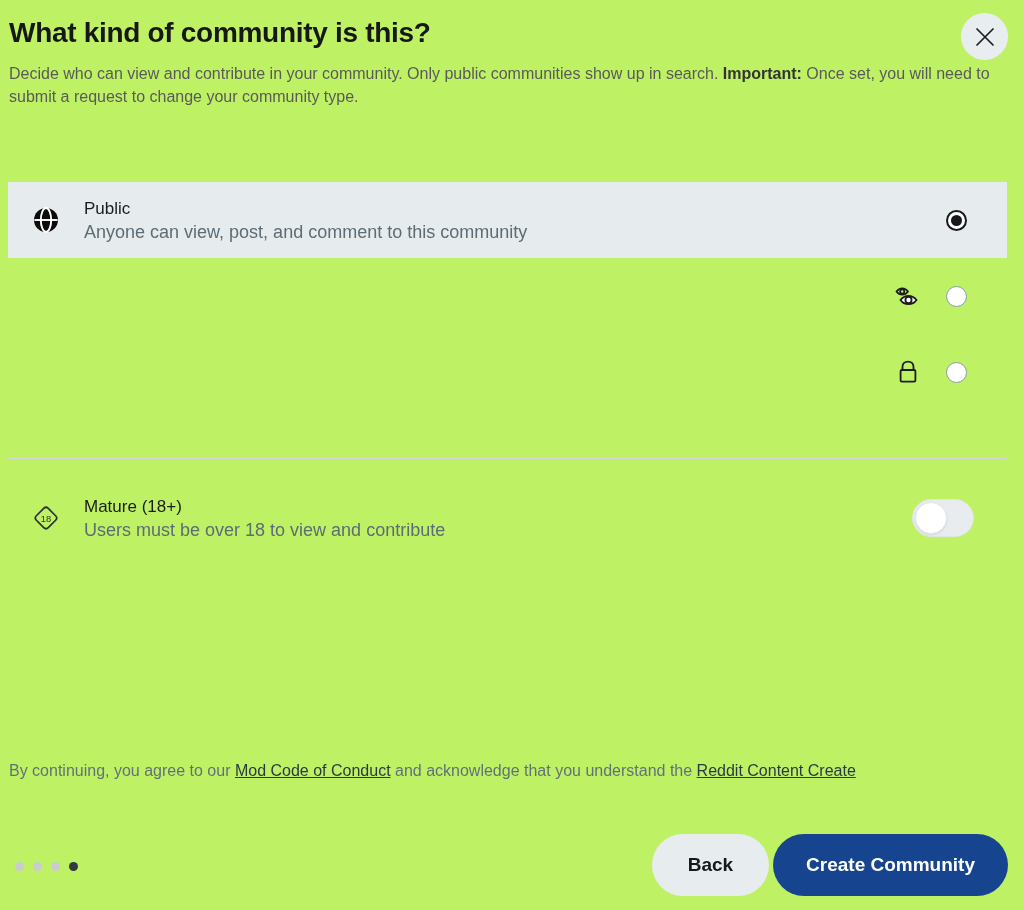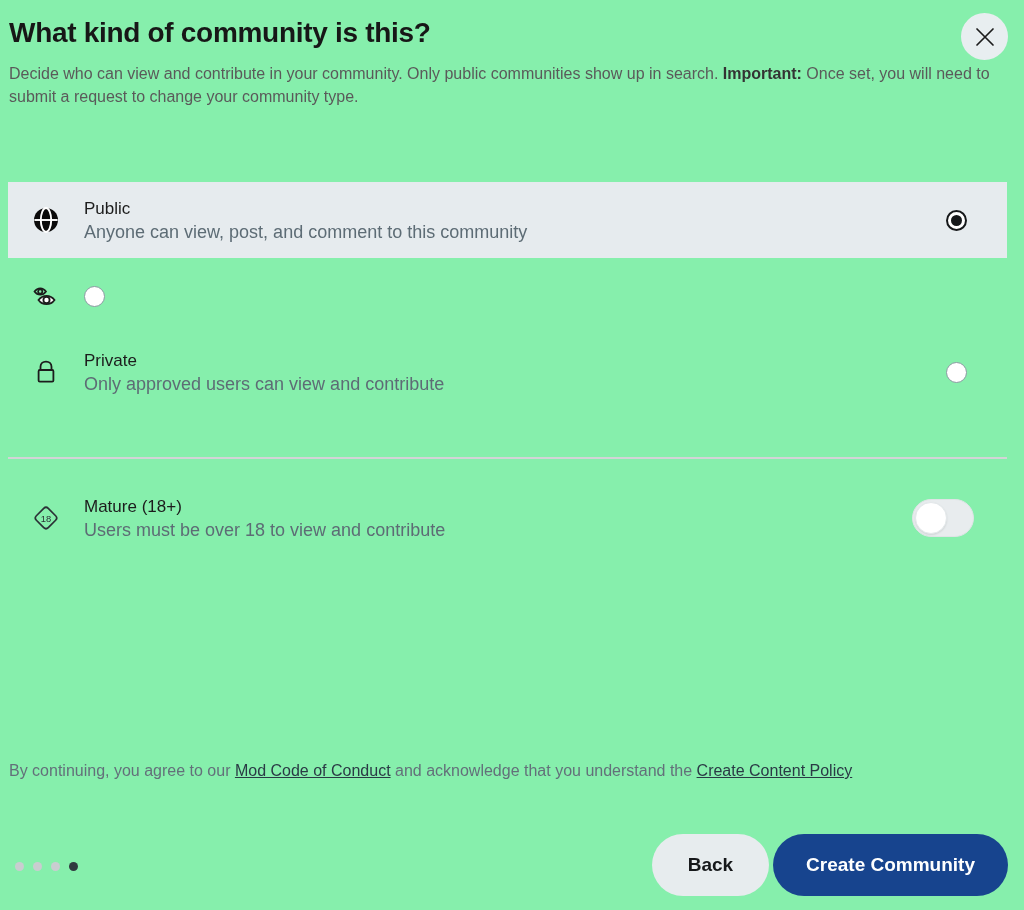--- a/index.html
+++ b/index.html
@@ -6,21 +6,21 @@
   html, body {
     margin: 0; padding: 0;
     width: 1024px; height: 910px;
     background: #ffffff;
     font-family: "Liberation Sans", sans-serif;
     -webkit-font-smoothing: antialiased;
   }
   .modal {
     position: relative;
     width: 1024px; height: 910px;
-    background: #86efac;
+    background: #bef264;
     overflow: hidden;
   }
 
   
   .header { padding: 14px 8px 0 9px; }
   .title {
     font-size: 28px;
     font-weight: bold;
     color: #171717;
     letter-spacing: -0.3px;
@@ -54,20 +54,21 @@
     position: absolute;
     left: 8px; top: 182px;
     width: 999px;
   }
   .option-row {
     display: flex;
     align-items: center;
     height: 76px;
     padding: 0 22px 0 22px;
     cursor: pointer;
+    justify-content: flex-end;
   }
   .option-row.selected { background: #e6ebee; }
 
   .opt-icon {
     width: 32px; min-width: 32px;
     height: 32px;
     display: flex; align-items: center; justify-content: center;
     margin-right: 22px;
   }
   .opt-text { flex: 1; }
@@ -246,24 +247,20 @@
       <span class="radio"></span>
     </div>
 
     <div class="option-row">
       <span class="opt-icon">
         <svg width="30" height="30" viewBox="0 0 30 30">
           <path d="M9.5 13 V9.8 C9.5 6.6, 11.9 4.6, 15 4.6 C18.1 4.6, 20.5 6.6, 20.5 9.8 V13" fill="none" stroke="#1c1c1c" stroke-width="1.8"></path>
           <rect x="7.6" y="13" width="14.8" height="11.6" rx="1.2" fill="none" stroke="#1c1c1c" stroke-width="1.8"></rect>
         </svg>
       </span>
-      <span class="opt-text">
-        <span class="opt-title" style="display:block">Private</span>
-        <span class="opt-desc" style="display:block">Only approved users can view and contribute</span>
-      </span>
       <span class="radio"></span>
     </div>
 
   </div>
 
   <div class="divider"></div>
 
   <div class="mature-row">
     <span class="opt-icon">
       <svg width="30" height="30" viewBox="0 0 30 30">
@@ -273,21 +270,21 @@
     </span>
     <span class="opt-text">
       <span class="opt-title" style="display:block">Mature (18+)</span>
       <span class="opt-desc" style="display:block">Users must be over 18 to view and contribute</span>
     </span>
     <span class="toggle">
       <span class="knob"></span>
     </span>
   </div>
 
-  <div class="legal"><span>By continuing, you agree to our </span><a>Mod Code of Conduct</a><span> and acknowledge that you understand the </span><a>Create Content Policy</a></div>
+  <div class="legal"><span>By continuing, you agree to our </span><a>Mod Code of Conduct</a><span> and acknowledge that you understand the </span><a>Reddit Content Create</a></div>
 
   <div class="dots">
     <span class="dot"></span>
     <span class="dot"></span>
     <span class="dot"></span>
     <span class="dot active"></span>
   </div>
 
   <div class="actions">
     <button class="btn btn-back">Back</button>

